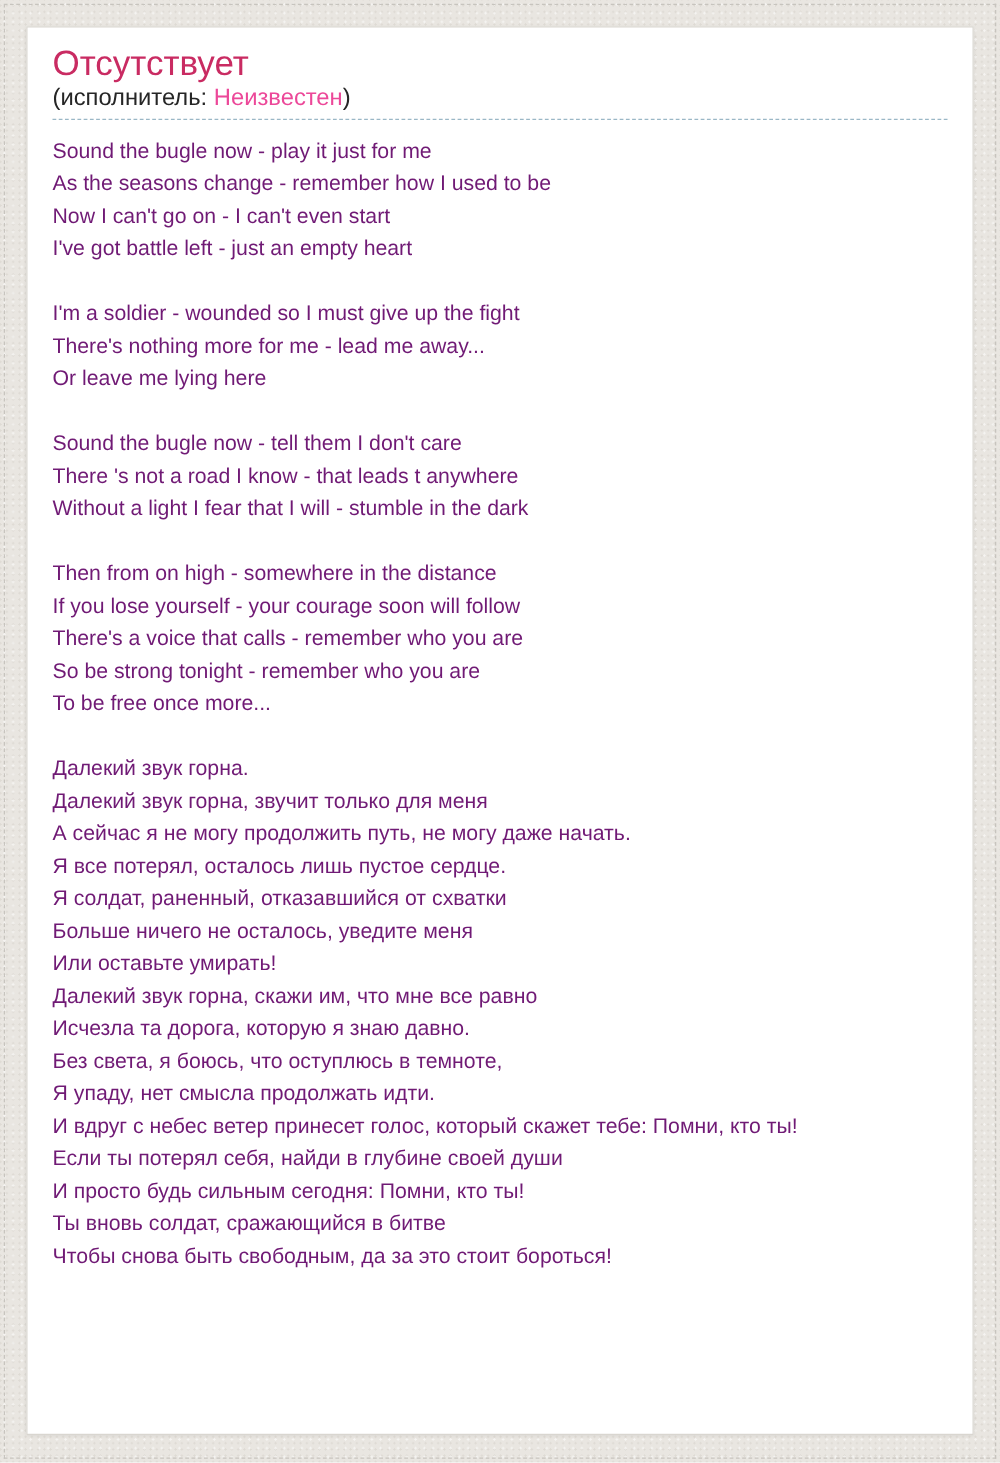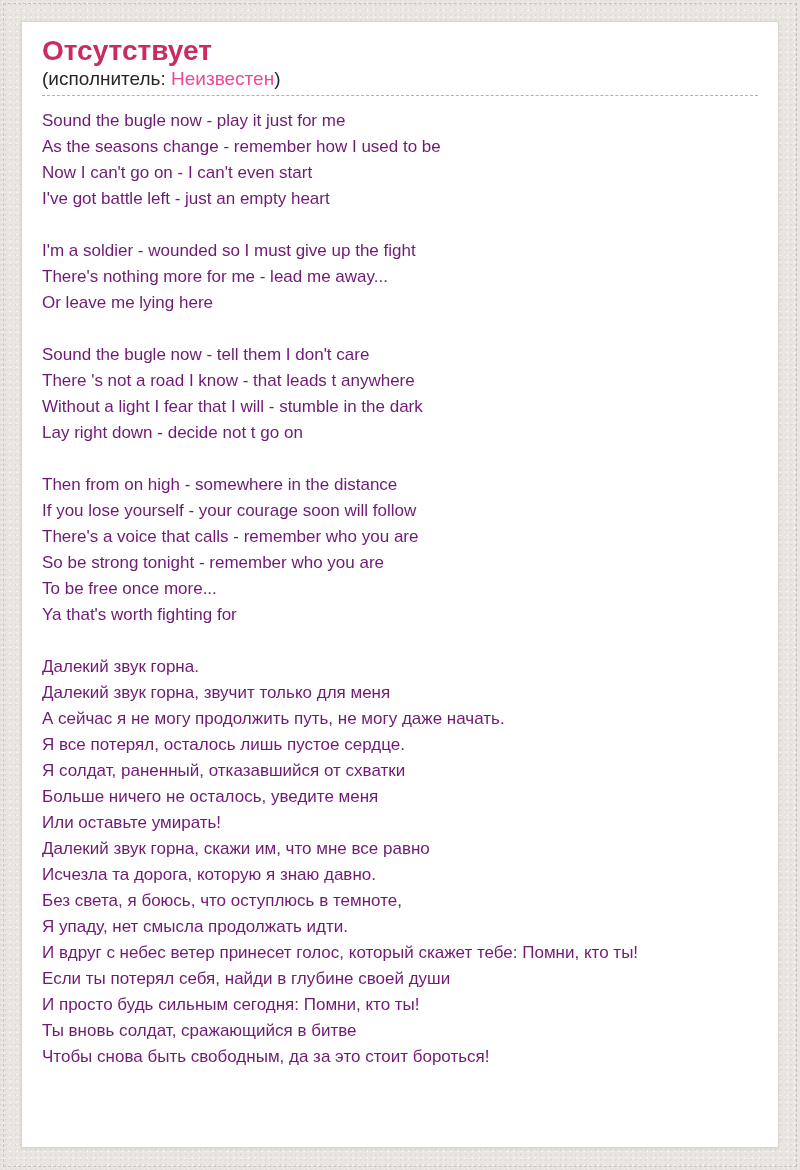--- a/index.html
+++ b/index.html
@@ -30,21 +30,21 @@
     padding: 14px 20px 0 20px;
   }
   .song-header {
     border-bottom: 1px dashed #9ab7c6;
     padding-bottom: 5px;
   }
   h1.song-title {
     margin: 0 0 2px 0;
     font-size: 28px;
     line-height: 30px;
-    font-weight: 700;
+    font-weight: 400;
     color: #c92b62;
   }
   .artist-line {
     font-size: 19px;
     line-height: 22px;
     color: #262626;
   }
   .artist-link {
     color: #ec4899;
     text-decoration: none;
@@ -80,29 +80,27 @@
       </div>
       <div class="stanza">
         <div class="line">I'm a soldier - wounded so I must give up the fight</div>
         <div class="line">There's nothing more for me - lead me away...</div>
         <div class="line">Or leave me lying here</div>
       </div>
       <div class="stanza">
         <div class="line">Sound the bugle now - tell them I don't care</div>
         <div class="line">There 's not a road I know - that leads t anywhere</div>
         <div class="line">Without a light I fear that I will - stumble in the dark</div>
-        <div class="line">Lay right down - decide not t go on</div>
       </div>
       <div class="stanza">
         <div class="line">Then from on high - somewhere in the distance</div>
         <div class="line">If you lose yourself - your courage soon will follow</div>
         <div class="line">There's a voice that calls - remember who you are</div>
         <div class="line">So be strong tonight - remember who you are</div>
         <div class="line">To be free once more...</div>
-        <div class="line">Ya that's worth fighting for</div>
       </div>
       <div class="stanza">
         <div class="line">Далекий звук горна.</div>
         <div class="line">Далекий звук горна, звучит только для меня</div>
         <div class="line">А сейчас я не могу продолжить путь, не могу даже начать.</div>
         <div class="line">Я все потерял, осталось лишь пустое сердце.</div>
         <div class="line">Я солдат, раненный, отказавшийся от схватки</div>
         <div class="line">Больше ничего не осталось, уведите меня</div>
         <div class="line">Или оставьте умирать!</div>
         <div class="line">Далекий звук горна, скажи им, что мне все равно</div>

